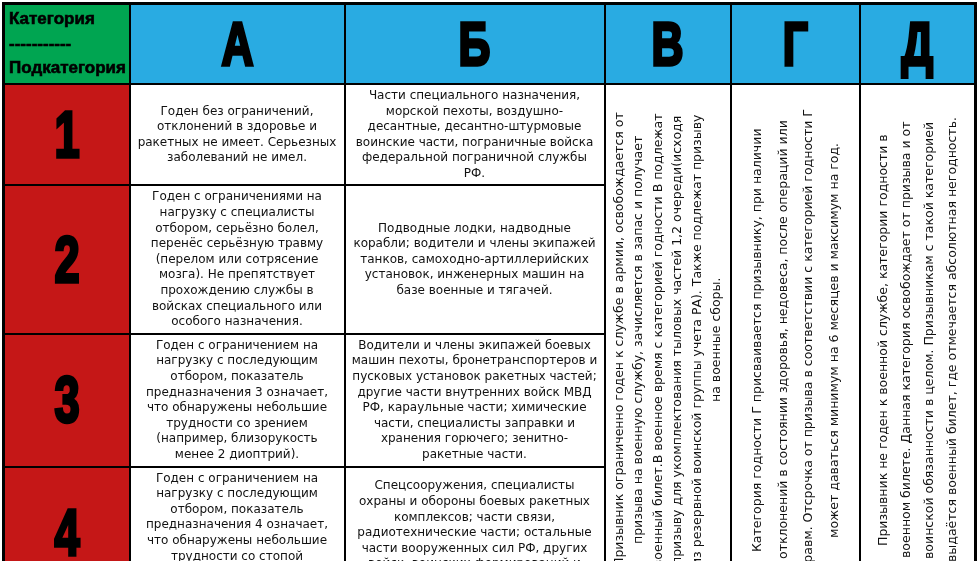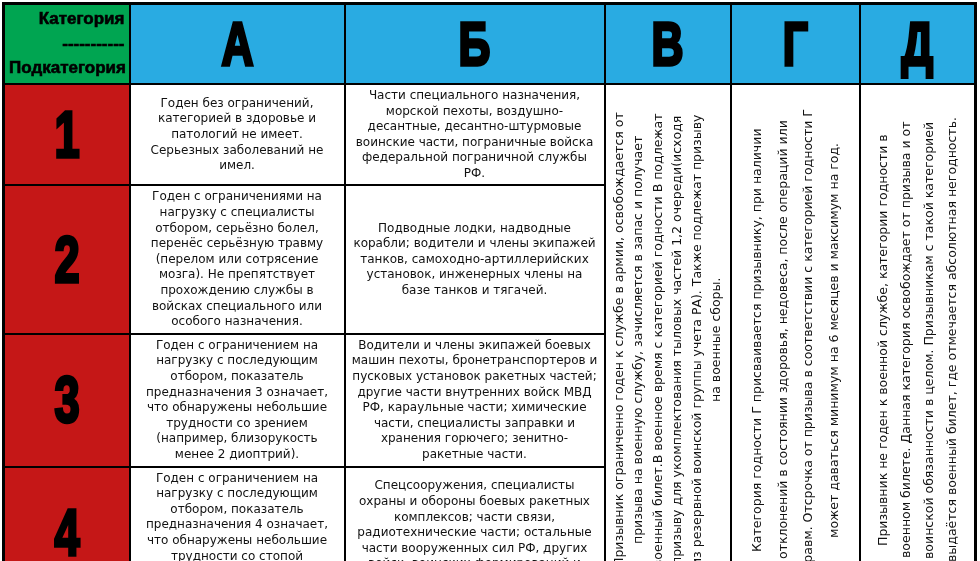--- a/index.html
+++ b/index.html
@@ -19,21 +19,21 @@
   
   tr.r-head { height: 72px; }
   tr.r-1 { height: 92px; }
   tr.r-2 { height: 136px; }
   tr.r-3 { height: 131px; }
   tr.r-4 { height: 110px; }
 
   
   td.corner {
     background: #00a551;
-    text-align: right;
+    text-align: left;
     vertical-align: middle;
     font-family: "Liberation Sans", sans-serif;
     font-weight: bold;
     color: #000;
     font-size: 17px;
     line-height: 1.45;
     -webkit-text-stroke: 0.6px #000;
   }
 
   
@@ -123,37 +123,37 @@
     </td>
     <td class="colhead"><span class="bigletter">А</span></td>
     <td class="colhead"><span class="bigletter">Б</span></td>
     <td class="colhead"><span class="bigletter">В</span></td>
     <td class="colhead"><span class="bigletter">Г</span></td>
     <td class="colhead"><span class="bigletter">Д</span></td>
   </tr>
 
   <tr class="r-1">
     <td class="rownum"><span class="bignum">1</span></td>
-    <td class="cell">Годен без ограничений, категорией в здоровье и патологий не имеет. Серьезных заболеваний не имел.</td>
+    <td class="cell">Годен без ограничений, отклонений в здоровье и ракетных не имеет. Серьезных заболеваний не имел.</td>
     <td class="cell">Части специального назначения, морской пехоты, воздушно-десантные, десантно-штурмовые воинские части, пограничные войска федеральной пограничной службы РФ.</td>
     <td class="vcell" rowspan="4">
       <div class="vtext v-b">Призывник ограниченно годен к службе в армии, освобождается от призыва на военную службу, зачисляется в запас и получает военный билет.В военное время с категорией годности В подлежат призыву для укомплектования тыловых частей 1,2 очереди(исходя из резервной воинской группы учета РА). Также подлежат призыву на военные сборы.</div>
     </td>
     <td class="vcell" rowspan="4">
       <div class="vtext v-g">Категория годности Г присваивается призывнику, при наличии отклонений в состоянии здоровья, недовеса, после операций или травм. Отсрочка от призыва в соответствии с категорией годности Г может даваться минимум на 6 месяцев и максимум на год.</div>
     </td>
     <td class="vcell" rowspan="4">
       <div class="vtext v-d">Призывник не годен к военной службе, категории годности в военном билете. Данная категория освобождает от призыва и от воинской обязанности в целом. Призывникам с такой категорией выдаётся военный билет, где отмечается абсолютная негодность.</div>
     </td>
   </tr>
 
   <tr class="r-2">
     <td class="rownum"><span class="bignum">2</span></td>
     <td class="cell">Годен с ограничениями на нагрузку с специалисты отбором, серьёзно болел, перенёс серьёзную травму (перелом или сотрясение мозга). Не препятствует прохождению службы в войсках специального или особого назначения.</td>
-    <td class="cell">Подводные лодки, надводные корабли; водители и члены экипажей танков, самоходно-артиллерийских установок, инженерных члены на базе танков и тягачей.</td>
+    <td class="cell">Подводные лодки, надводные корабли; водители и члены экипажей танков, самоходно-артиллерийских установок, инженерных машин на базе военные и тягачей.</td>
   </tr>
 
   <tr class="r-3">
     <td class="rownum"><span class="bignum">3</span></td>
     <td class="cell">Годен с ограничением на нагрузку с последующим отбором, показатель предназначения 3 означает, что обнаружены небольшие трудности со зрением (например, близорукость менее 2 диоптрий).</td>
     <td class="cell">Водители и члены экипажей боевых машин пехоты, бронетранспортеров и пусковых установок ракетных частей; другие части внутренних войск МВД РФ, караульные части; химические части, специалисты заправки и хранения горючего; зенитно-ракетные части.</td>
   </tr>
 
   <tr class="r-4">
     <td class="rownum"><span class="bignum">4</span></td>

